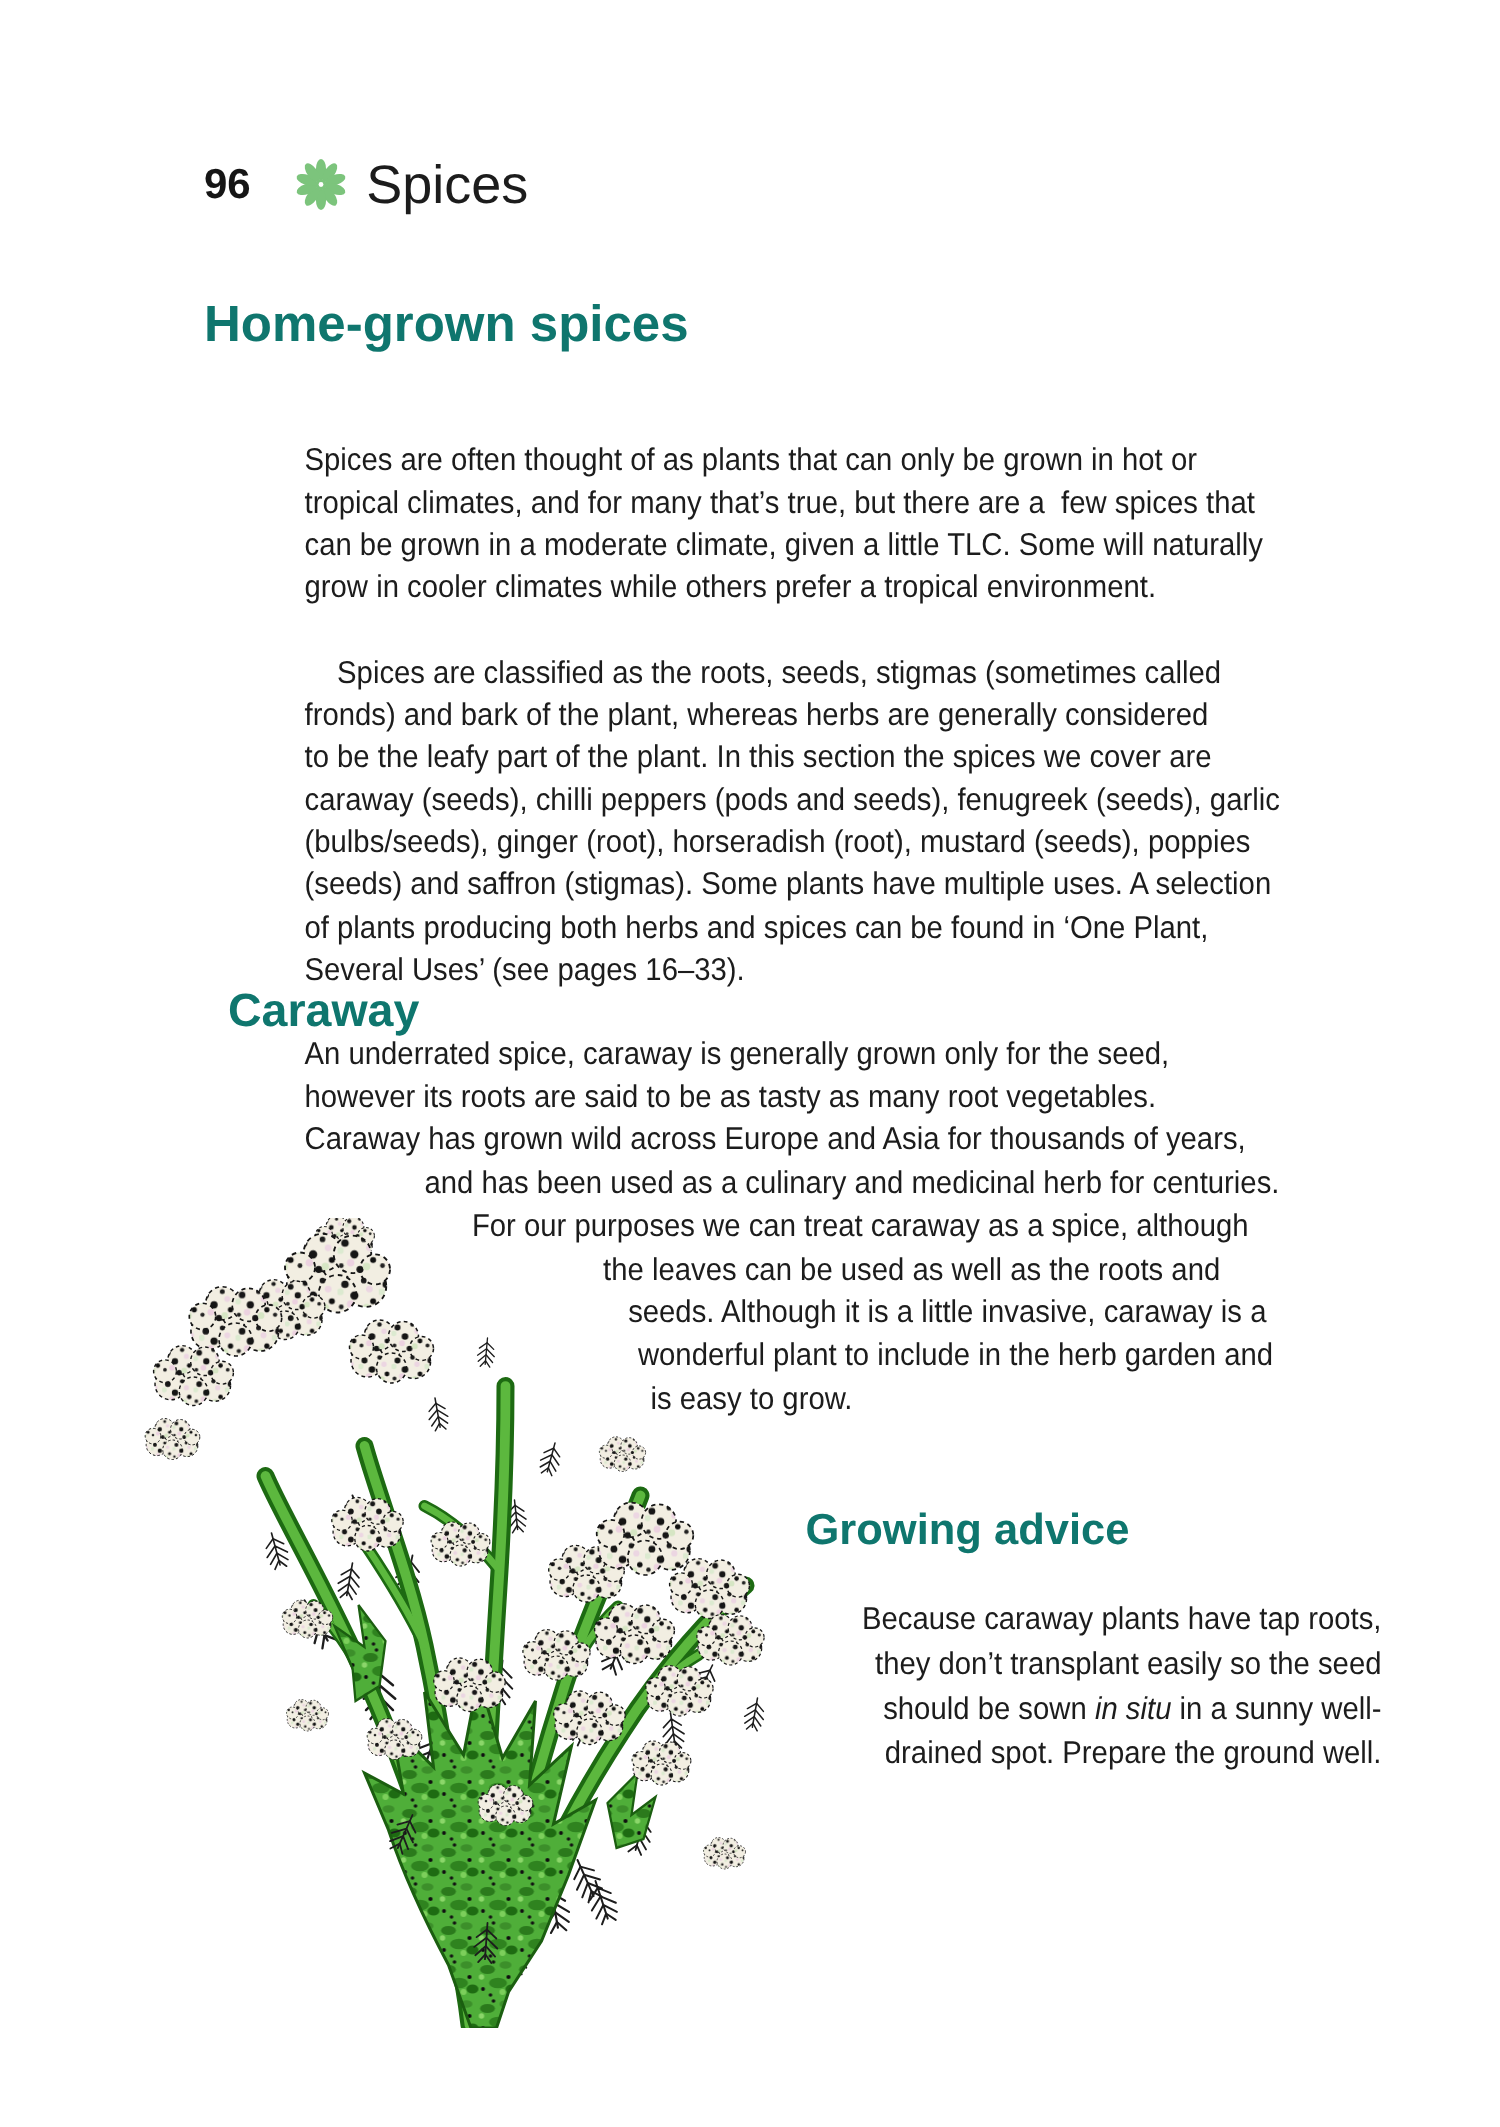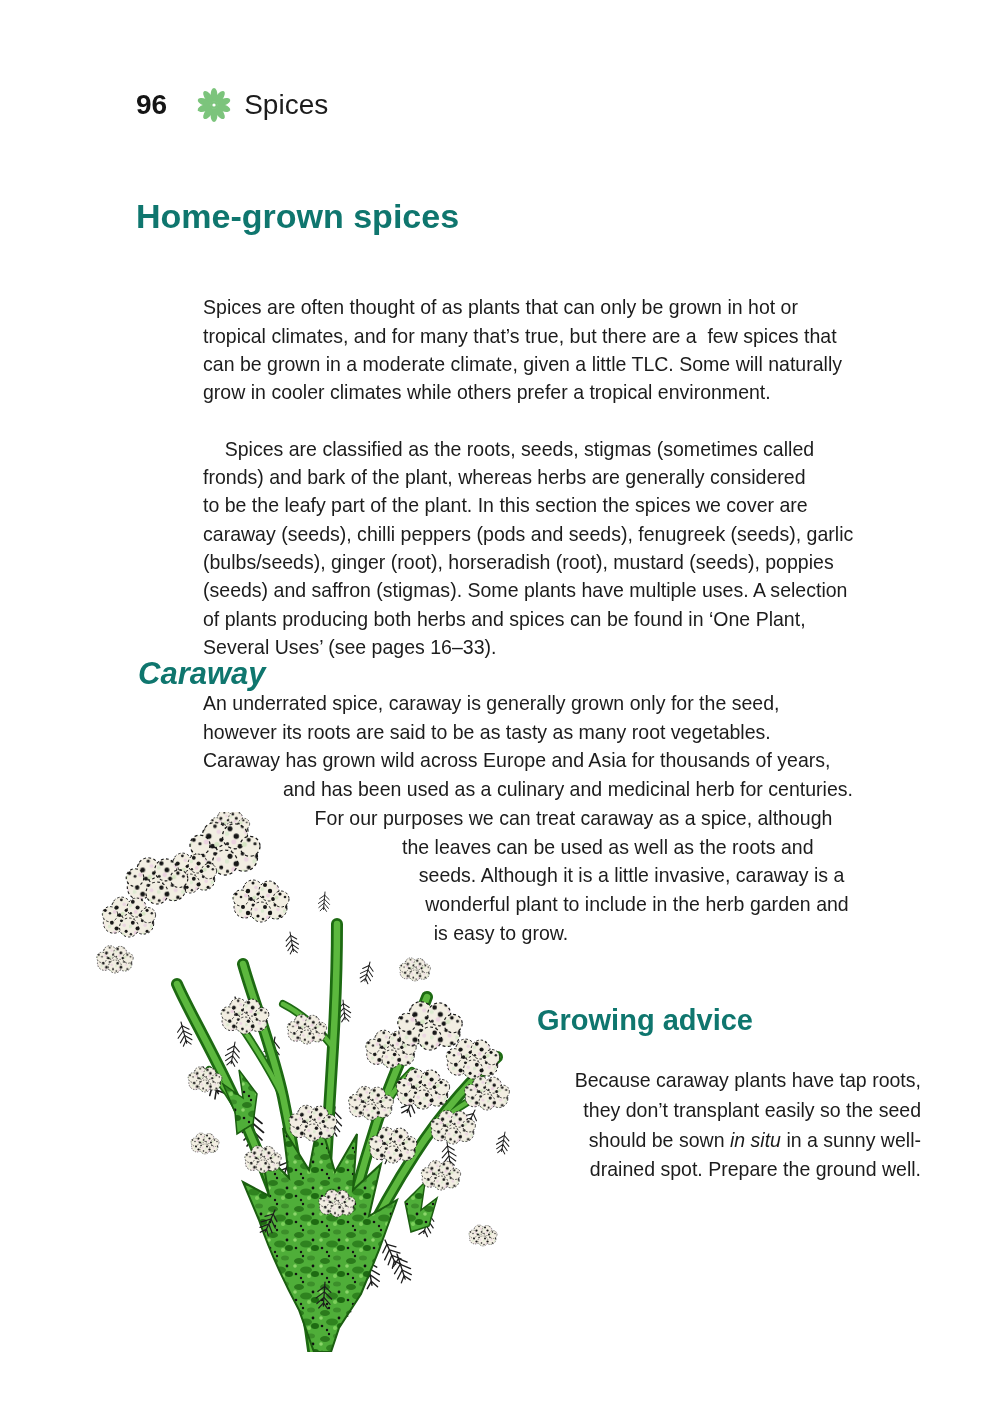--- a/index.html
+++ b/index.html
@@ -4,29 +4,29 @@
 <style>
   * { margin:0; padding:0; box-sizing:border-box; }
   html,body { background:#ffffff; }
   body {
     width:1000px; height:1418px; position:relative; overflow:hidden;
     font-family:"Liberation Sans", sans-serif; color:#1c1c1c;
   }
   .abs { position:absolute; }
 
   
-  .page-header { left:136px; top:86px; display:flex; align-items:center; }
+  .page-header { left:136px; top:102px; display:flex; align-items:center; }
   .folio { font-size:28px; font-weight:bold; color:#151515; }
   .section-icon { width:38px; height:38px; margin-left:28px; display:block; }
-  .section-title { font-size:28px; margin-left:11px; color:#1c1c1c; }
+  .section-title { font-size:36px; margin-left:11px; color:#1c1c1c; }
 
   
   .h-gray { color:#0f766e; font-weight:bold; }
   .h1 { left:136px; top:197px; font-size:34px; }
-  .h2 { left:138px; top:656px; font-size:31px;font-style:italic; }
+  .h2 { left:152px; top:656px; font-size:31px; }
   .h3 { left:537px; top:1004px; font-size:29px;text-align:right; }
 
   
   .bodytext { font-size:21px; line-height:28.3px; }
   .condense { transform:scaleX(.93); transform-origin:0 0; }
   .intro { left:203px; top:265px; width:860px; white-space:pre-line; }
   .intro p { margin:0; }
 
   .caraway-body { left:203px; top:689px; width:820px; line-height:28.7px; }
   .cline { white-space:nowrap; }

